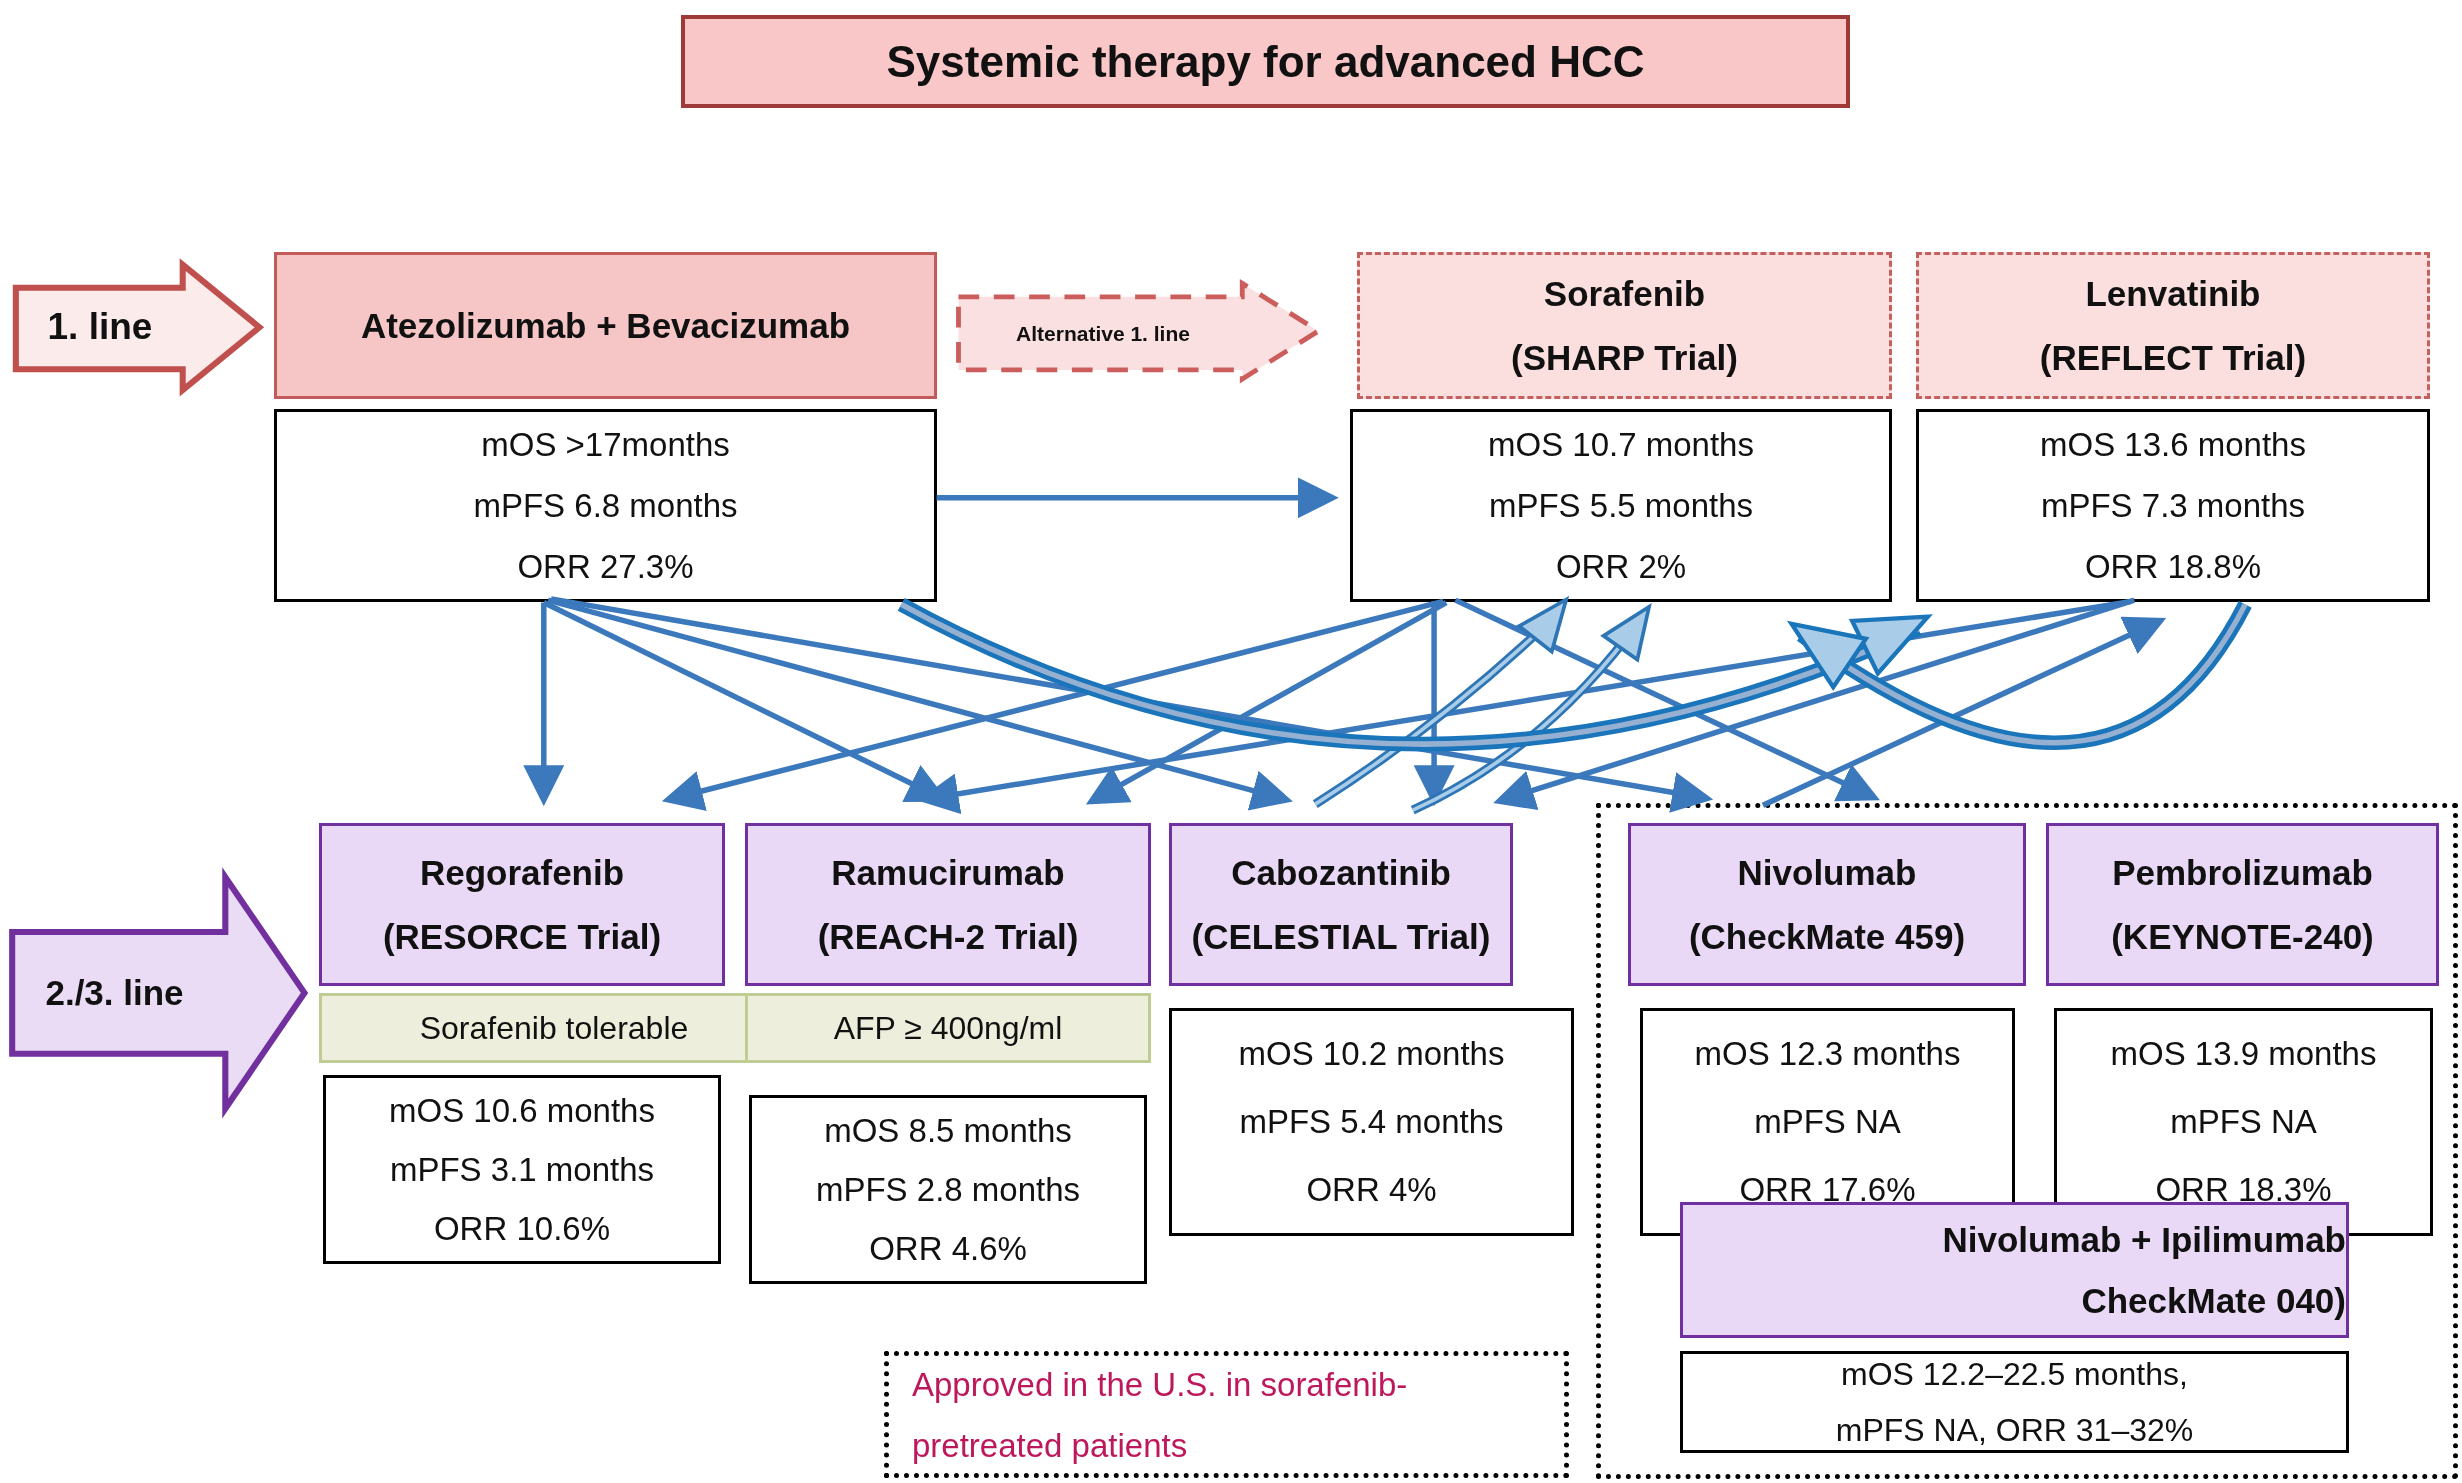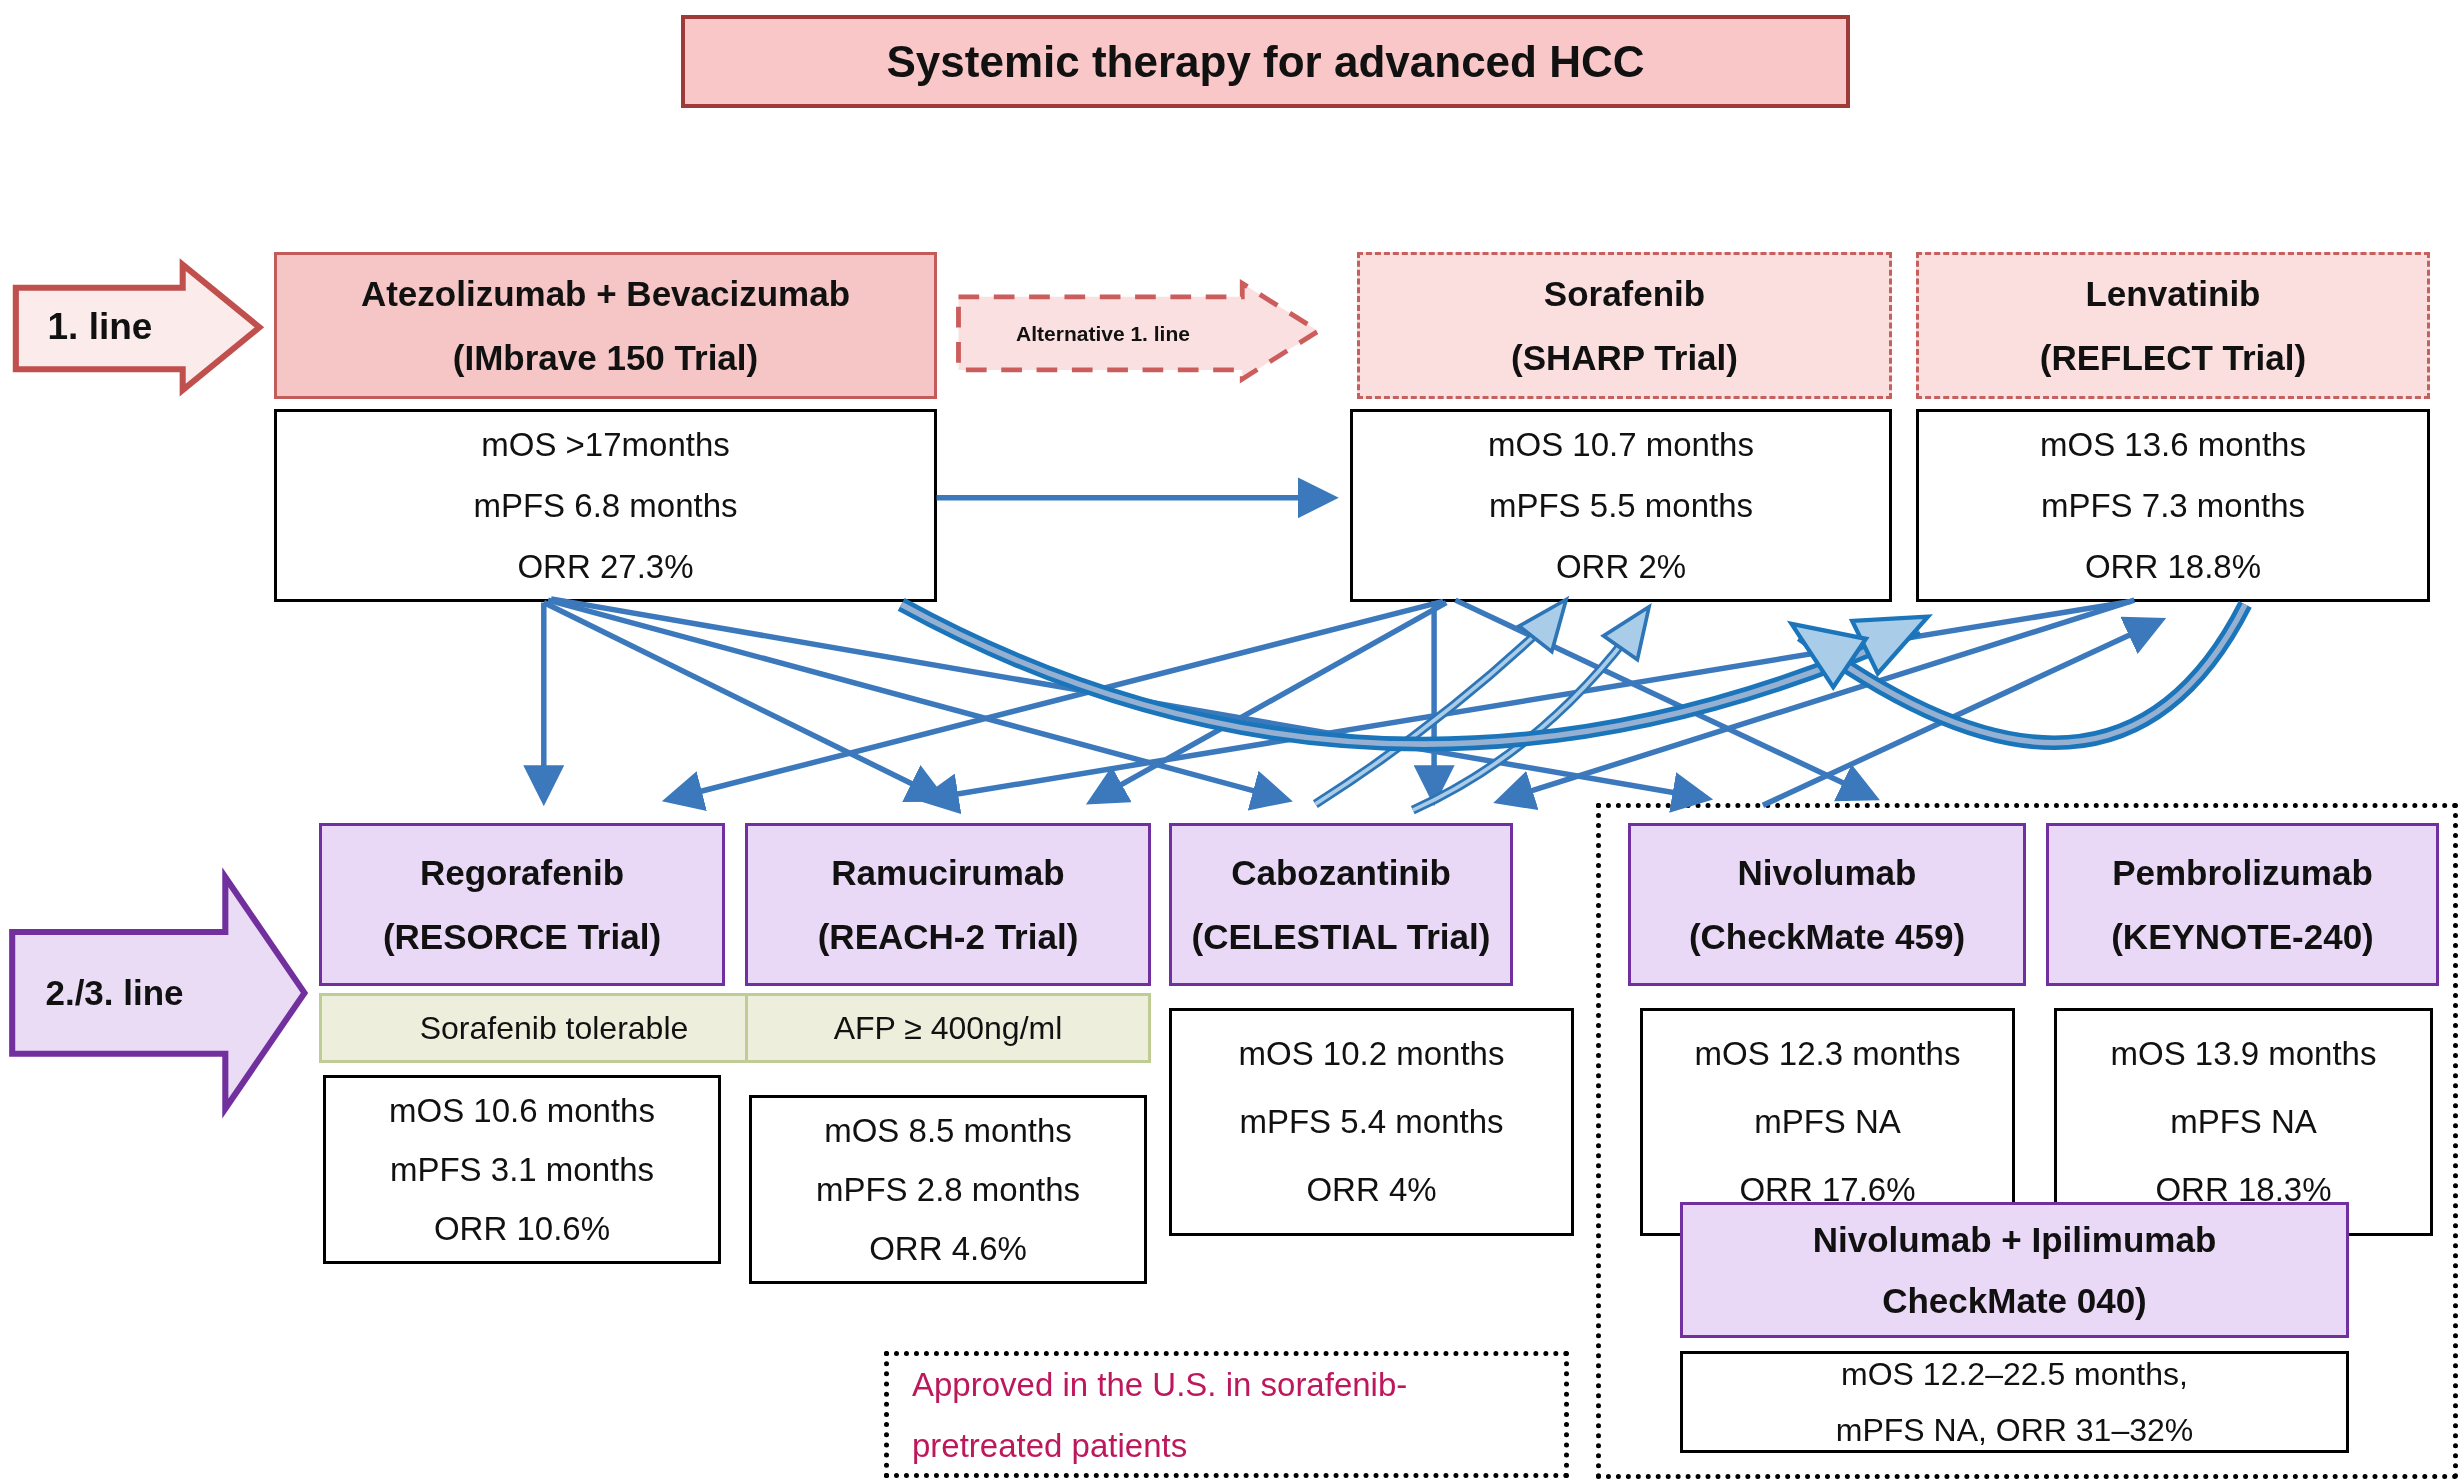--- a/index.html
+++ b/index.html
@@ -83,21 +83,20 @@
   </svg>
 
   <div class="abs box titlebox" style="left:681px;top:15px;width:1169px;height:93px;">Systemic therapy for advanced HCC</div>
 
   <div class="abs arrowlabel" style="left:24px;top:286px;width:152px;height:82px;font-size:37px;">1. line</div>
   <div class="abs arrowlabel" style="left:967px;top:297px;width:272px;height:73px;font-size:21px;">Alternative 1. line</div>
   <div class="abs arrowlabel" style="left:23px;top:952px;width:183px;height:82px;font-size:35px;">2./3. line</div>
 
   <div class="abs box drug-pink" style="left:274px;top:252px;width:663px;height:147px;">
     <div class="drug-title">Atezolizumab + Bevacizumab</div>
-    <div class="drug-title">(IMbrave 150 Trial)</div>
   </div>
   <div class="abs box stats" style="left:274px;top:409px;width:663px;height:193px;">
     <div class="ln">mOS &gt;17months</div>
     <div class="ln">mPFS 6.8 months</div>
     <div class="ln">ORR 27.3%</div>
   </div>
 
   <div class="abs box drug-pink-dashed" style="left:1357px;top:252px;width:535px;height:147px;">
     <div class="drug-title">Sorafenib</div>
     <div class="drug-title">(SHARP Trial)</div>
@@ -165,21 +164,21 @@
   <div class="abs box drug-purple" style="left:2046px;top:823px;width:393px;height:163px;">
     <div class="drug-title">Pembrolizumab</div>
     <div class="drug-title">(KEYNOTE-240)</div>
   </div>
   <div class="abs box stats stats3" style="left:2054px;top:1008px;width:379px;height:228px;">
     <div class="ln">mOS 13.9 months</div>
     <div class="ln">mPFS NA</div>
     <div class="ln">ORR 18.3%</div>
   </div>
 
-  <div class="abs box drug-purple" style="left:1680px;top:1202px;width:669px;height:136px;">
+  <div class="abs box drug-purple" style="left:1680px;top:1202px;width:669px;height:136px;align-items:flex-end;">
     <div class="drug-title" style="line-height:61px;">Nivolumab + Ipilimumab</div>
     <div class="drug-title" style="line-height:61px;">CheckMate 040)</div>
   </div>
   <div class="abs box stats" style="left:1680px;top:1351px;width:669px;height:102px;font-size:32px;">
     <div style="line-height:56px;">mOS 12.2–22.5 months,</div>
     <div style="line-height:56px;">mPFS NA, ORR 31–32%</div>
   </div>
 
   <div class="abs note" style="left:884px;top:1351px;width:685px;height:127px;">
     <div>Approved in the U.S. in sorafenib-</div>

